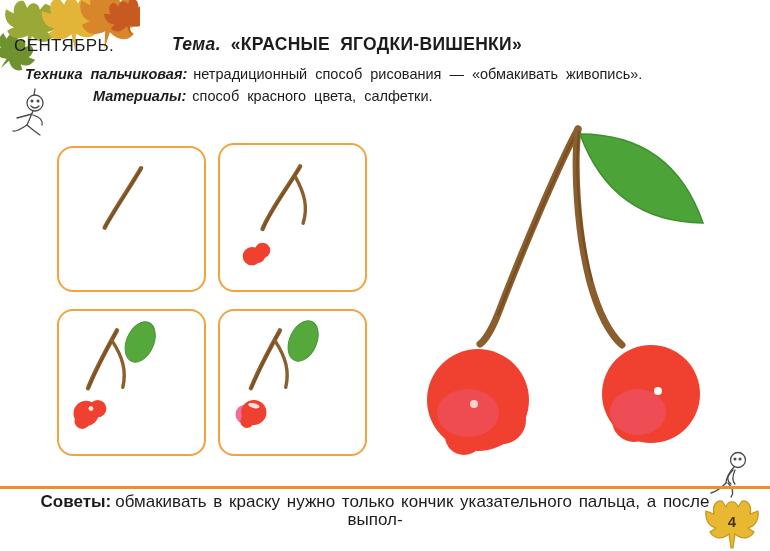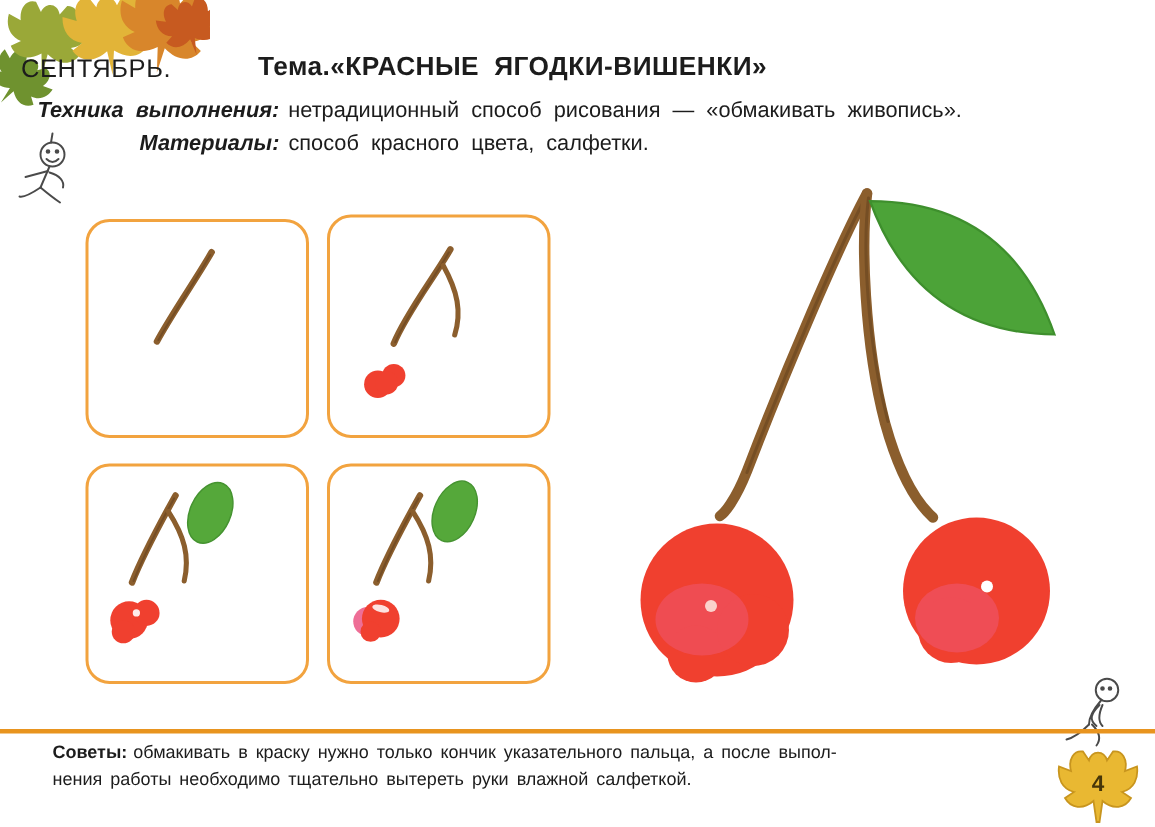--- a/index.html
+++ b/index.html
@@ -8,39 +8,39 @@
     background:#ffffff;color:#1c1c1c;
     font-family:"Liberation Sans","DejaVu Sans",sans-serif;
   }
   .abs{position:absolute;}
   .month{
     left:14px;top:36px;font-size:17px;font-weight:normal;letter-spacing:.4px;
   }
   .title{
     left:172px;top:34px;font-size:17.5px;font-weight:bold;word-spacing:5px;letter-spacing:.3px;
   }
-  .title .prefix{}
+  .title .prefix{font-style:italic;margin-right:10px;}
   .infoline{font-size:14.5px;word-spacing:4px;}
   .infoline .lbl{font-weight:bold;font-style:italic;margin-right:6px;}
   .tech{left:25px;top:66px;}
   .mats{left:93px;top:88px;}
   .stepbox{
     border:2.5px solid #F2A33F;border-radius:16px;background:#fff;
   }
   .stepbox svg{display:block;width:100%;height:100%;}
   #box1{left:57px;top:146px;width:145px;height:142px;}
   #box2{left:218px;top:143px;width:145px;height:145px;}
   #box3{left:57px;top:309px;width:145px;height:143px;}
   #box4{left:218px;top:309px;width:145px;height:143px;}
   .rule{
     left:0;top:486px;width:770px;height:3px;background:#E8941F;
   }
   .tips{
-    left:35px;top:493px;width:680px;text-align:left;
-    font-size:12px;line-height:17.5px;word-spacing:2px;
+    left:35px;top:493px;width:680px;text-align:center;
+    font-size:17px;line-height:17.5px;word-spacing:2px;
   }
   .tips .lbl{font-weight:bold;margin-right:4px;}
   .doodle path,.doodle circle{vector-effect:non-scaling-stroke;}
 </style>
 </head>
 <body>
 
 <svg class="abs" style="left:0;top:0" width="140" height="85" viewBox="0 0 140 85">
   <defs>
     <path id="ml" d="M15,27 L14,20 C10,23 6,22.5 4,19 L7,17 C3,16 1.5,12.5 2,9 L6,10.5 C5,6.5 7,3.5 10,4 L12,7 C13,3.5 17,3.5 18,7 L20,4 C23,3.5 25,6.5 24,10.5 L28,9 C28.5,12.5 27,16 23,17 L26,19 C24,22.5 20,23 16,20 L15,27 Z"></path>
@@ -51,21 +51,21 @@
   <use href="#ml" transform="translate(74,-16) scale(2.4) rotate(10 15 14)" fill="#D8862B"></use>
   <use href="#ml" transform="translate(102,-6) scale(1.6) rotate(-14 15 14)" fill="#C75A20"></use>
 </svg>
 
 <div class="abs month">СЕНТЯБРЬ.</div>
 <div class="abs title">
   <span class="prefix">Тема.</span><span>«КРАСНЫЕ ЯГОДКИ-ВИШЕНКИ»</span>
 </div>
 
 <div class="abs infoline tech">
-  <span class="lbl">Техника выполнения:</span><span>нетрадиционный способ рисования — «обмакивать живопись».</span>
+  <span class="lbl">Техника пальчиковая:</span><span>нетрадиционный способ рисования — «обмакивать живопись».</span>
 </div>
 <div class="abs infoline mats">
   <span class="lbl">Материалы:</span><span>способ красного цвета, салфетки.</span>
 </div>
 
 <svg class="abs doodle" style="left:8px;top:86px" width="48" height="54" viewBox="0 0 48 54" fill="none" stroke="#4a4a4a" stroke-width="1.3" stroke-linecap="round">
   <path d="M27,3 L26,9"></path>
   <circle cx="27" cy="17" r="8"></circle>
   <circle cx="24" cy="15" r="0.9" fill="#4a4a4a"></circle>
   <circle cx="30" cy="15" r="0.9" fill="#4a4a4a"></circle>
@@ -157,19 +157,18 @@
   <path d="M21,37 C16,42 10,46 6,47"></path>
   <path d="M23,37 C28,42 29,47 26,51"></path>
 </svg>
 
 <div class="abs rule"></div>
 
 <div class="abs tips">
   <div>
     <span class="lbl">Советы:</span><span>обмакивать в краску нужно только кончик указательного пальца, а после выпол-</span>
   </div>
-  <div>нения работы необходимо тщательно вытереть руки влажной салфеткой.</div>
 </div>
 
 <svg class="abs" style="left:701px;top:494px" width="60" height="56" viewBox="0 0 60 56">
   <path d="M30,54 L28,40 C21,46 13,45 9,38 L15,34 C7,32 4,25 5,17 L13,20 C11,12 15,6 21,7 L25,13 C27,6 35,6 37,13 L41,7 C47,6 51,12 49,20 L57,17 C58,25 55,32 47,34 L53,38 C49,45 41,46 34,40 L32,54 Z" fill="#E9B832" stroke="#C8951E" stroke-width="1.2"></path>
   <text x="31" y="33" text-anchor="middle" font-size="15" font-weight="bold" fill="#463509">4</text>
 </svg>
 
 </body></html>

